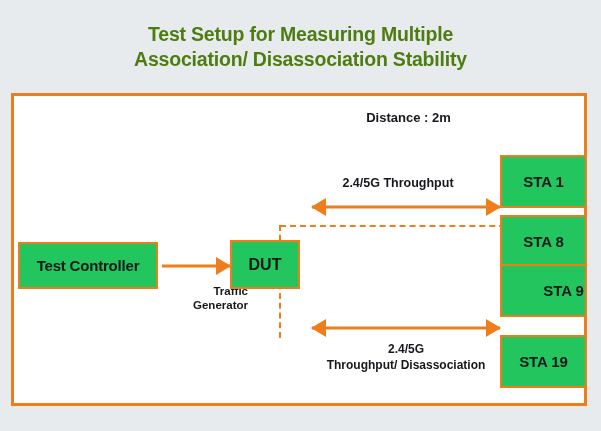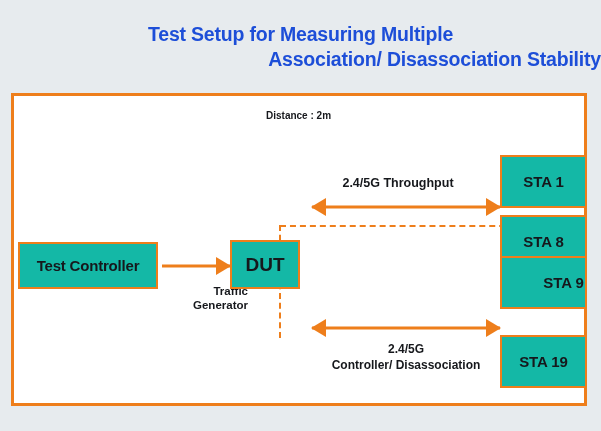--- a/index.html
+++ b/index.html
@@ -13,53 +13,53 @@
   #stage{position:absolute;left:0;top:0;width:601px;height:431px;}
 
   
   .title{
     position:absolute;left:0;top:22px;width:601px;
     text-align:center;
     font-size:19.5px;
     font-weight:bold;
     line-height:25px;
     letter-spacing:-0.2px;
-    color:#1d4ed8;
+    color:#4d7c0f;
   }
-  .title .l2{display:block;text-align:right;}
+  .title .l2{display:block;}
 
   
   .frame{
     position:absolute;
     left:11px;top:93px;
     width:576px;height:313px;
     background:#ffffff;
     border:3px solid #ee7e1b;
     box-sizing:border-box;
   }
 
   
   .node{
     position:absolute;
-    background:#14b8a6;
+    background:#22c55e;
     border:2.5px solid #ee7e1b;
     box-sizing:border-box;
     display:flex;
     align-items:center;
     justify-content:center;
     font-weight:bold;
     color:#16181c;
   }
   .node-ctrl{left:18px;top:242px;width:140px;height:47px;font-size:15px;letter-spacing:-0.2px;}
-  .node-dut {left:230px;top:240px;width:70px;height:49px;font-size:19px;}
+  .node-dut {left:230px;top:240px;width:70px;height:49px;font-size:16px;}
 
   .sta{left:500px;width:87px;height:53px;font-size:15px;letter-spacing:-0.1px;}
   .sta1 {top:155px;}
   .sta8 {top:215px;}
-  .sta9 {top:256px;padding-left:40px;}
+  .sta9 {top:264px;padding-left:40px;}
   .sta16{top:335px;}
 
   
   .arrow{position:absolute;height:22px;}
   .arrow .shaft{
     position:absolute;left:0;top:50%;
     transform:translateY(-50%);
     height:3px;width:100%;
     background:#ee7e1b;
   }
@@ -85,21 +85,21 @@
     position:absolute;left:265px;top:129px;width:0;height:113px;
     border-left:2.5px dashed #ee7e1b;
   }
   .dist-right{
     position:absolute;left:549px;top:129px;width:0;height:26px;
     border-left:2.5px dashed #ee7e1b;
   }
 
   
   .cap{position:absolute;color:#16181c;font-weight:bold;}
-  .cap-distance{left:266px;top:110px;width:285px;text-align:left;font-size:10px;}
+  .cap-distance{left:266px;top:110px;width:285px;text-align:center;font-size:13px;}
   .cap-traffic{
     left:168px;top:284px;width:80px;
     font-size:11.5px;line-height:14px;font-weight:bold;text-align:right;
   }
   .cap-thr{left:304px;top:176px;width:188px;text-align:center;font-size:12.5px;}
   .cap-assoc{
     left:300px;top:341px;width:212px;text-align:center;
     font-size:12px;line-height:16px;
   }
   .cap-assoc .l2{display:block;}
@@ -148,21 +148,21 @@
     <div class="head right"></div>
   </div>
 
   <div class="arrow arrow-assoc">
     <div class="shaft"></div>
     <div class="head left"></div>
     <div class="head right"></div>
   </div>
   <div class="cap cap-assoc">
     <span>2.4/5G</span>
-    <span class="l2">Controller/ Disassociation</span>
+    <span class="l2">Throughput/ Disassociation</span>
   </div>
 
   <div class="node sta sta1">
     <span>STA 1</span>
   </div>
   <div class="node sta sta8">
     <span>STA 8</span>
   </div>
   <div class="node sta sta9">
     <span>STA 9</span>

